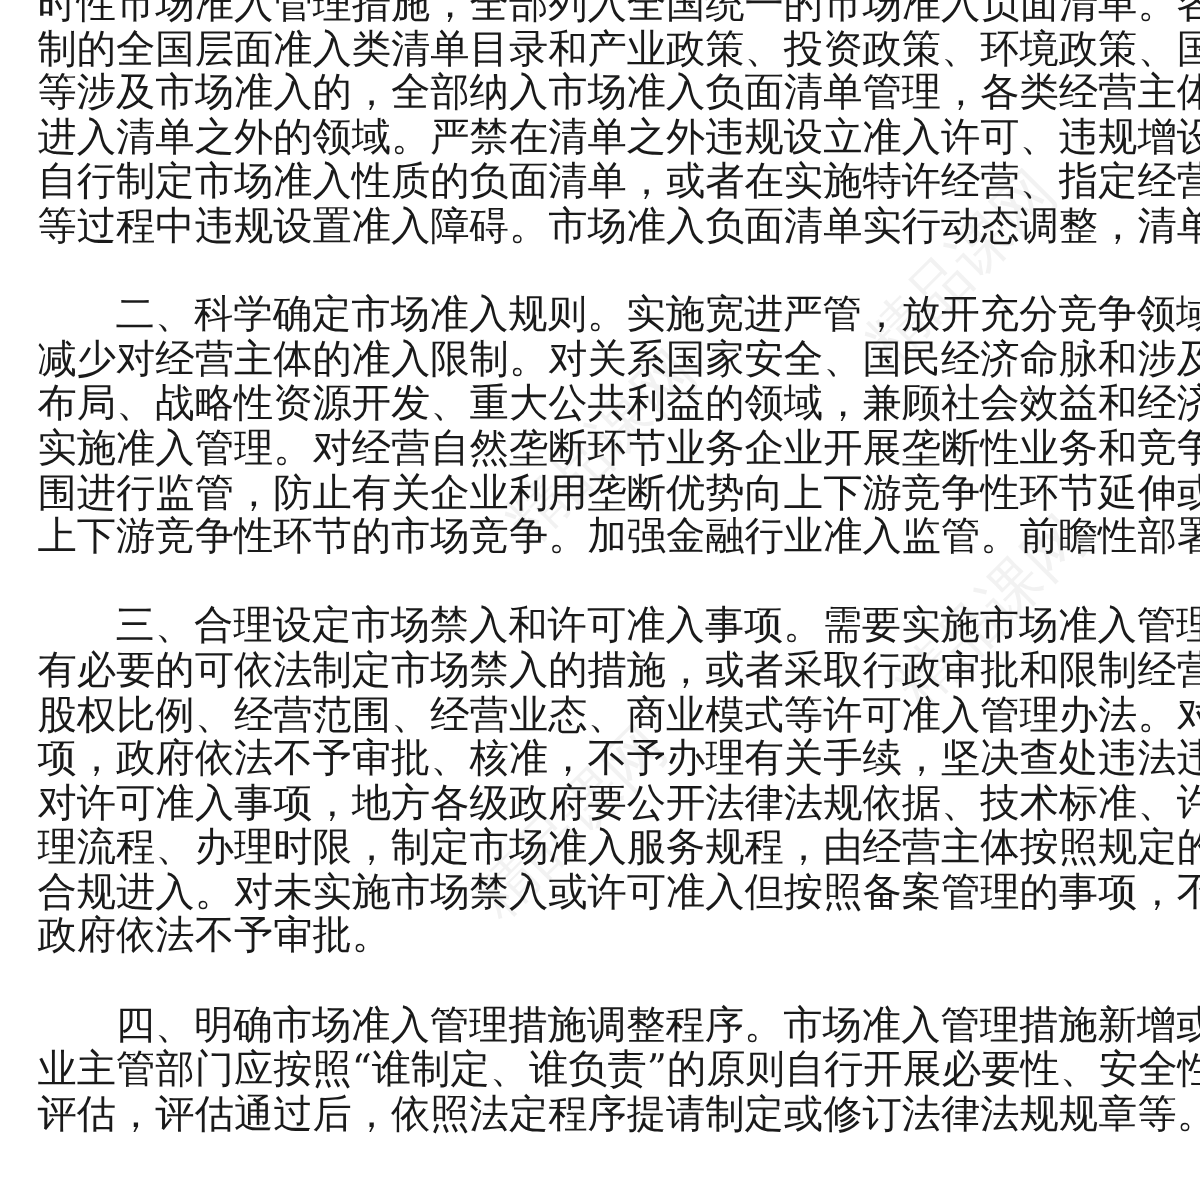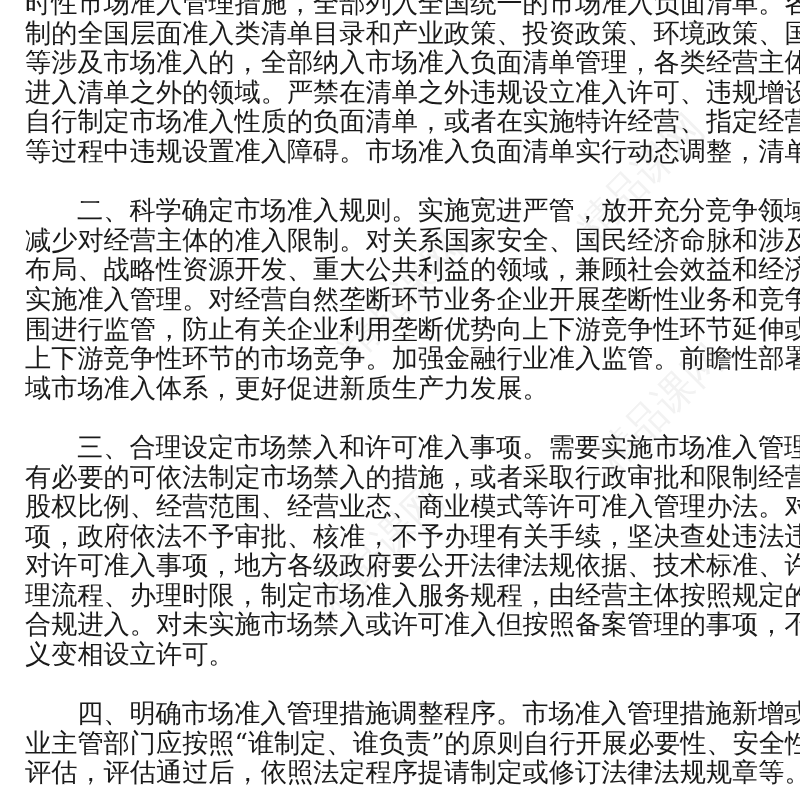--- a/index.html
+++ b/index.html
@@ -32,32 +32,31 @@
     <div class="line">等过程中违规设置准入障碍。市场准入负面清单实行动态调整，清单事项内容、</div>
   </div>
   <div class="gap"></div>
   <div>
     <div class="line indent">二、科学确定市场准入规则。实施宽进严管，放开充分竞争领域准入，大幅</div>
     <div class="line">减少对经营主体的准入限制。对关系国家安全、国民经济命脉和涉及重大生产力</div>
     <div class="line">布局、战略性资源开发、重大公共利益的领域，兼顾社会效益和经济效益，依法</div>
     <div class="line">实施准入管理。对经营自然垄断环节业务企业开展垄断性业务和竞争性业务的范</div>
     <div class="line">围进行监管，防止有关企业利用垄断优势向上下游竞争性环节延伸或排除、限制</div>
     <div class="line">上下游竞争性环节的市场竞争。加强金融行业准入监管。前瞻性部署新业态新领</div>
-    <div class="line last">域市场准入体系，更好促进新质生产力发展。</div>
   </div>
   <div class="gap"></div>
   <div>
     <div class="line indent">三、合理设定市场禁入和许可准入事项。需要实施市场准入管理的领域，确</div>
     <div class="line">有必要的可依法制定市场禁入的措施，或者采取行政审批和限制经营主体资质、</div>
     <div class="line">股权比例、经营范围、经营业态、商业模式等许可准入管理办法。对市场禁入事</div>
     <div class="line">项，政府依法不予审批、核准，不予办理有关手续，坚决查处违法违规进入行为。</div>
     <div class="line">对许可准入事项，地方各级政府要公开法律法规依据、技术标准、许可要求、办</div>
     <div class="line">理流程、办理时限，制定市场准入服务规程，由经营主体按照规定的条件和方式</div>
     <div class="line">合规进入。对未实施市场禁入或许可准入但按照备案管理的事项，不得以备案名</div>
-    <div class="line last">义变相设立许可。</div>
+    <div class="line last">政府依法不予审批。</div>
   </div>
   <div class="gap"></div>
   <div>
     <div class="line indent">四、明确市场准入管理措施调整程序。市场准入管理措施新增或调整前，行</div>
     <div class="line">业主管部门应按照“谁制定、谁负责”的原则自行开展必要性、安全性、有效性</div>
     <div class="line">评估，评估通过后，依照法定程序提请制定或修订法律法规规章等。可能造成经</div>
 
   </div>
 </div>
 

